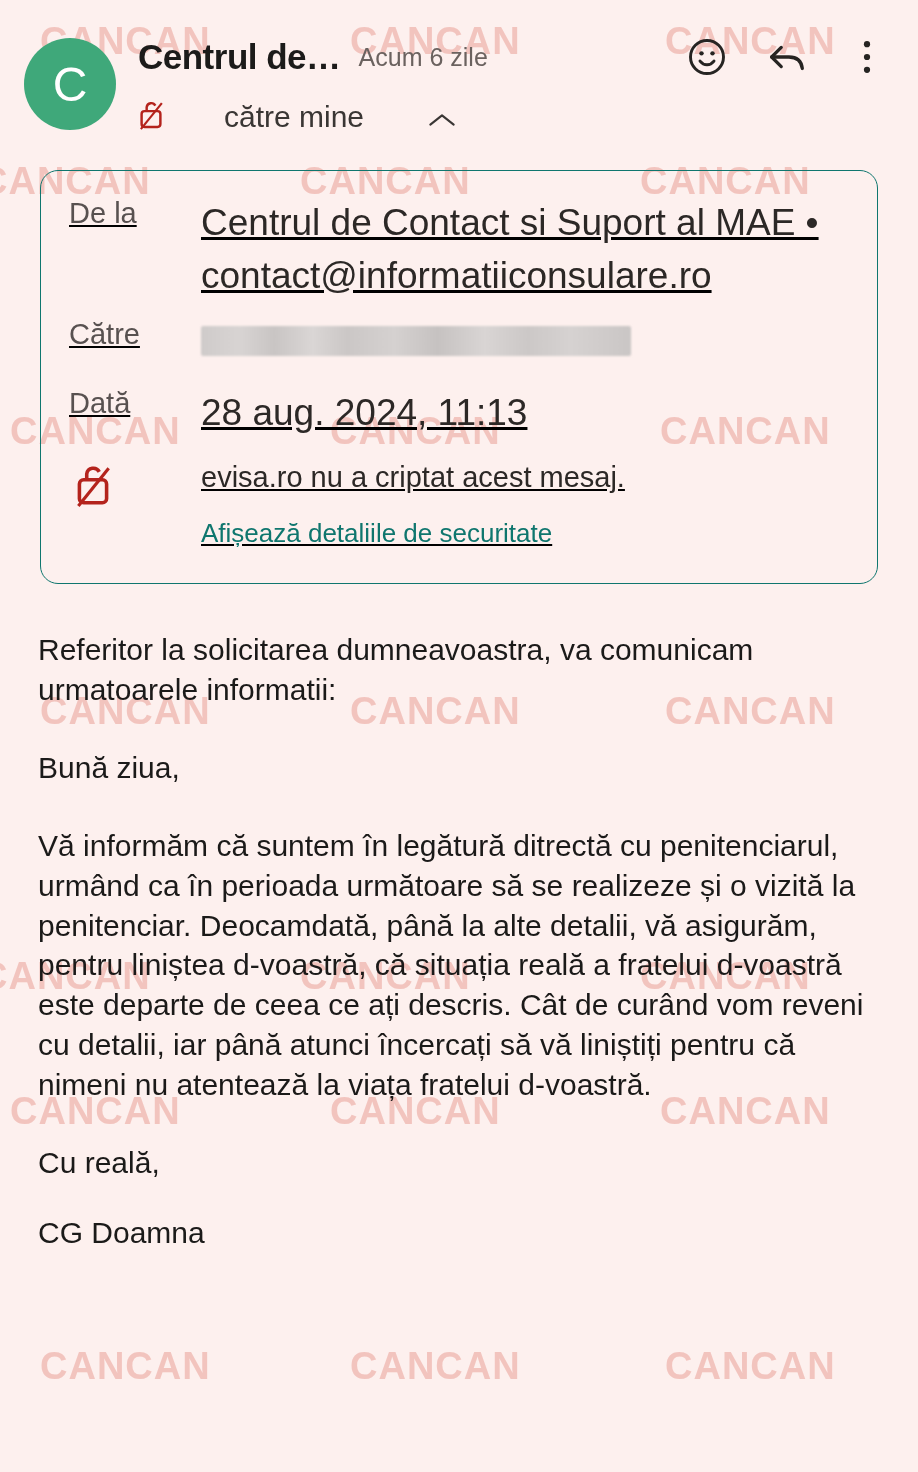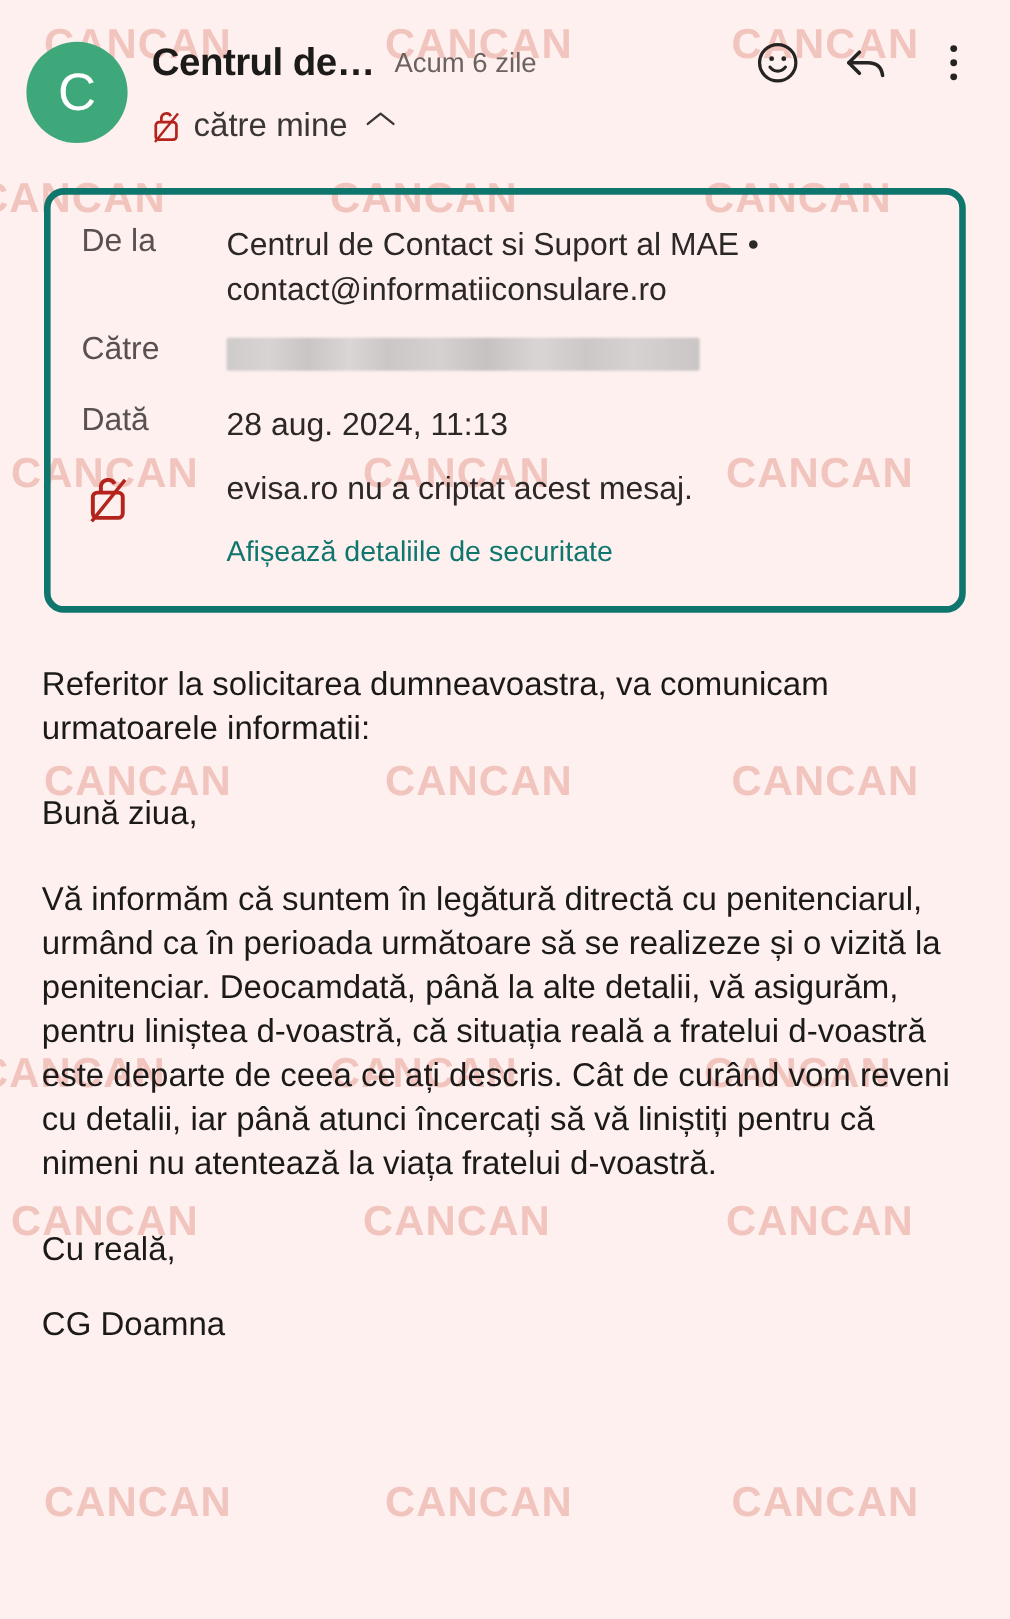--- a/index.html
+++ b/index.html
@@ -83,56 +83,58 @@
     gap: 34px;
     padding-right: 4px;
   }
   .icon-btn {
     width: 46px; height: 46px;
     display: flex; align-items: center; justify-content: center;
     color: #262422;
   }
   .header-row2 {
     display: flex;
-    align-items: flex-start;
+    align-items: flex-end;
     margin-top: 18px;
+    gap: 48px;
   }
   .to-me {
     font-size: 30px;
     color: #3a3634;
     margin-left: 12px;
   }
   .chev-up {
     margin-left: 16px;
     color: #3a3634;
   }
 
   
   .card {
     position: relative;
     z-index: 10;
     margin: 36px 40px 0 40px;
-    border: 6px solid #0f766e;
+    border: 1px solid #0f766e;
     border-radius: 18px;
     padding: 26px 28px 34px 28px;
     background: transparent;
+    text-decoration: underline;
   }
   .field {
     display: flex;
     margin-bottom: 16px;
   }
   .field-label {
     flex: 0 0 auto;
     width: 132px;
     font-size: 29px;
     color: #585150;
   }
   .field-value {
     flex: 1 1 auto;
-    font-size: 29px;
+    font-size: 37px;
     color: #2c2826;
     line-height: 1.42;
     word-break: break-word;
   }
   .redacted {
     display: inline-block;
     width: 430px;
     height: 30px;
     margin-top: 6px;
     border-radius: 2px;

